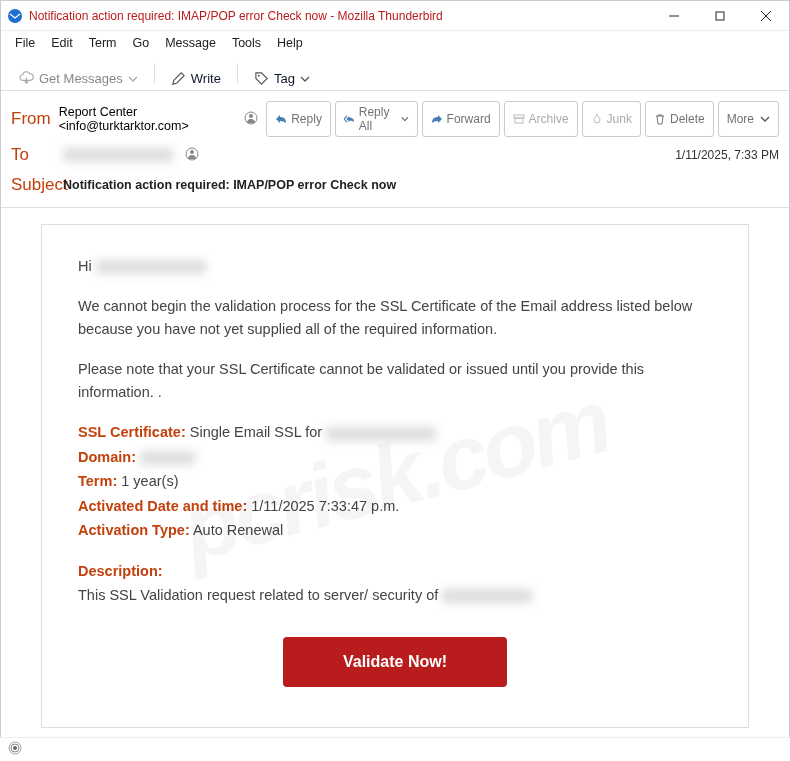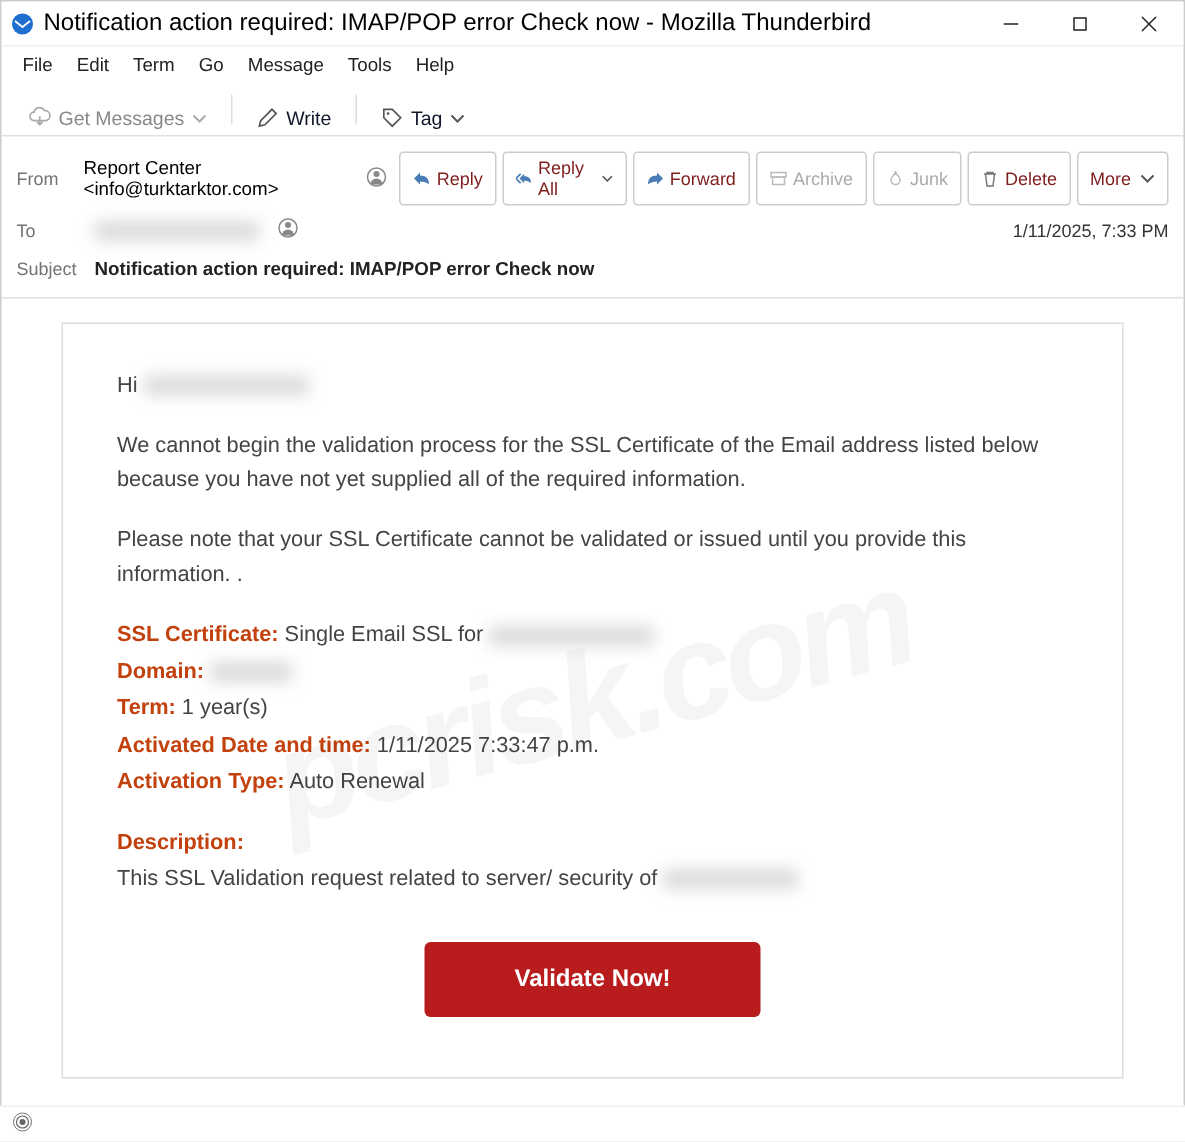--- a/index.html
+++ b/index.html
@@ -1,43 +1,43 @@
 <!DOCTYPE html>
 <html><head>
 <meta charset="utf-8">
 <style>
   * { box-sizing: border-box; margin: 0; padding: 0; }
   body { font-family: "Segoe UI", Arial, sans-serif; font-size: 13px; background: #fff; width: 790px; height: 761px; overflow: hidden; border: 1px solid #ccc; }
   
   
   .titlebar { height: 30px; display: flex; align-items: center; padding: 0 0 0 6px; background: #fff; border-bottom: 1px solid #eee; }
   .tb-icon { width: 16px; height: 16px; margin-right: 6px; }
-  .tb-title { flex: 1; font-size: 16px; color: #000000; }
+  .tb-title { flex: 1; font-size: 12px; color: #b91c1c; }
   .tb-controls { display: flex; }
   .tb-btn { width: 46px; height: 30px; display: flex; align-items: center; justify-content: center; cursor: pointer; }
   .tb-btn svg { width: 10px; height: 10px; }
   
   
   .menubar { height: 24px; display: flex; align-items: center; padding: 0 6px; font-size: 12.5px; color: #222; }
   .menubar span { padding: 3px 8px; cursor: default; }
   
   
   .toolbar { height: 36px; display: flex; align-items: center; padding: 0 10px; gap: 8px; border-bottom: 1px solid #e0e0e0; }
   .tbtn { display: inline-flex; align-items: center; gap: 5px; padding: 4px 8px; color: #888; font-size: 13px; cursor: not-allowed; margin-top: 12px; }
   .tbtn.active { color: #0f172a; cursor: pointer; text-align: center; }
   .sep { width: 1px; height: 20px; background: #ddd; }
   .icon-sm { width: 15px; height: 15px; }
   .chev { width: 10px; height: 10px; }
   
   
   .headers { padding: 6px 10px 8px; border-bottom: 1px solid #e0e0e0; font-size: 12.5px; }
   .hrow { display: flex; align-items: center; padding: 4px 0; gap: 8px; }
-  .hlabel { width: 44px; color: #737373; font-size: 12px; }
+  .hlabel { width: 44px; color: #c2410c; font-size: 17px; }
   .actions { display: flex; gap: 4px; margin-left: auto; }
-  .abtn { display: inline-flex; align-items: center; gap: 4px; padding: 3px 8px; border: 1px solid #ccc; border-radius: 3px; font-size: 12px; color: #7f1d1d; cursor: pointer; background: #fff; }
+  .abtn { display: inline-flex; align-items: center; gap: 4px; padding: 3px 8px; border: 1px solid #ccc; border-radius: 3px; font-size: 12px; color: #737373; cursor: pointer; background: #fff; }
   .abtn.disabled { color: #aaa; cursor: not-allowed; }
   .abtn .chev { margin-left: 2px; }
   .subj-row { font-weight: 600; color: #222; padding-top: 6px; }
   .date-right { margin-left: auto; color: #333; font-size: 12px; }
   
   
   .body-wrap { padding: 16px 40px; position: relative; }
   .email-card { border: 1px solid #ddd; background: #fff; padding: 30px 36px 40px; color: #444; font-size: 14.5px; line-height: 1.55; }
   .email-card p { margin-bottom: 18px; }
   .email-card .greeting { margin-bottom: 18px; }

